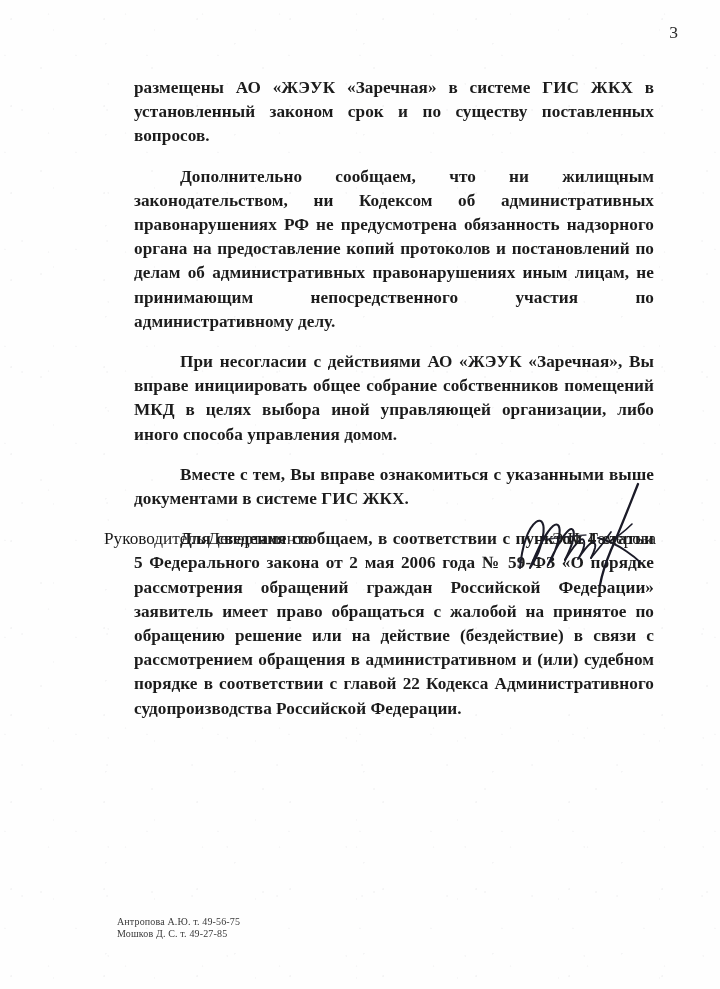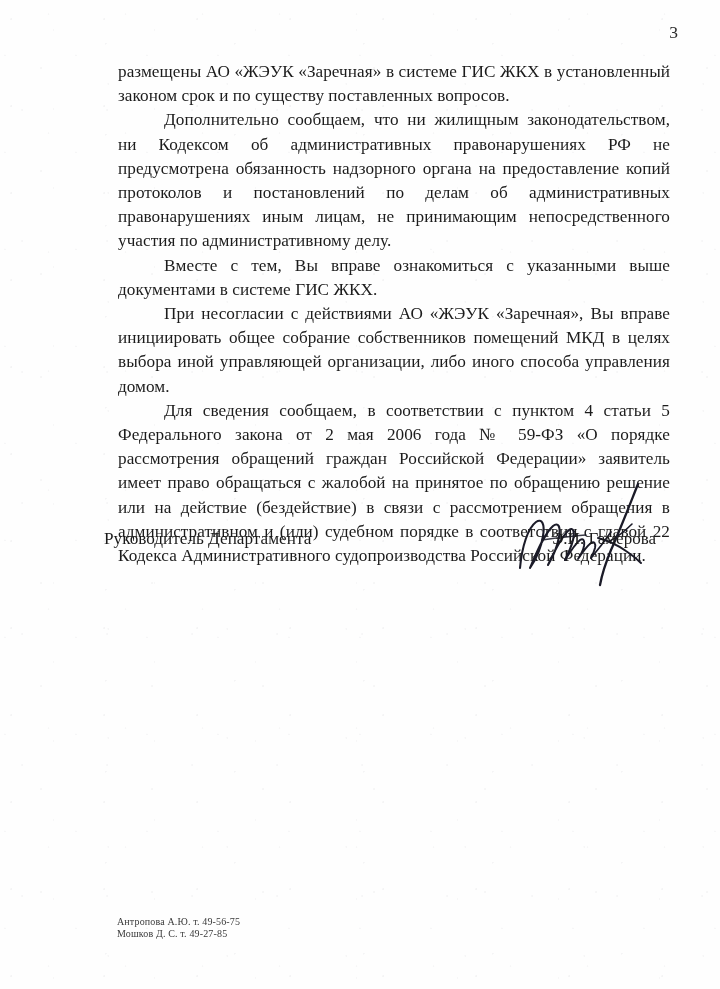--- a/index.html
+++ b/index.html
@@ -47,27 +47,28 @@
   }
 
   .body-text {
     position: absolute;
     left: 118px;
     top: 60px;
     width: 552px;
   }
 
   p.para {
-    margin: 0;
+    margin: 16px;
     text-align: justify;
     text-justify: inter-word;
     font-size: 17.2px;
     line-height: 24.2px;
     letter-spacing: 0.05px;
     color: #1c1c1c;
+    font-weight: bold;
   }
   p.para.indent {
     text-indent: 46px;
   }
   p.para + p.para {
     margin-top: 0;
   }
 
   
   .sign-row {
@@ -120,22 +121,22 @@
 
 <div class="page">
 
   <div class="grain"></div>
 
   <div class="page-number">3</div>
 
   <div class="body-text">
     <p class="para">размещены АО  «ЖЭУК «Заречная» в системе ГИС ЖКХ в установленный законом срок и по существу поставленных вопросов.</p>
     <p class="para indent">Дополнительно сообщаем, что ни жилищным законодательством, ни Кодексом об административных правонарушениях РФ не предусмотрена обязанность надзорного органа на предоставление копий протоколов и постановлений по делам об административных правонарушениях иным лицам, не принимающим непосредственного участия по административному делу.</p>
+    <p class="para indent">При несогласии с действиями АО  «ЖЭУК «Заречная», Вы вправе инициировать общее собрание собственников помещений МКД в целях выбора иной управляющей организации, либо иного способа управления домом.</p>
     <p class="para indent">Вместе с тем, Вы вправе ознакомиться с указанными выше документами в системе ГИС ЖКХ.</p>
-    <p class="para indent">При несогласии с действиями АО  «ЖЭУК «Заречная», Вы вправе инициировать общее собрание собственников помещений МКД в целях выбора иной управляющей организации, либо иного способа управления домом.</p>
     <p class="para indent">Для сведения сообщаем, в соответствии с пунктом 4 статьи 5 Федерального закона от 2 мая 2006 года № 59-ФЗ «О порядке рассмотрения обращений граждан Российской Федерации» заявитель имеет право обращаться с жалобой на принятое по обращению решение или на действие (бездействие) в связи с рассмотрением обращения в административном и (или) судебном порядке в соответствии с главой 22 Кодекса Административного судопроизводства Российской Федерации.</p>
   </div>
 
   <div class="sign-row">
     <span class="sign-title">Руководитель Департамента</span>
 
     <span class="signature-mark">
       <svg viewBox="0 0 150 105" width="150" height="105" aria-hidden="true">
         <g fill="none" stroke="#1b1b28" stroke-linecap="round" stroke-linejoin="round">
           <path d="M8 86 C10 64, 16 46, 24 40 C30 36, 33 42, 31 54 C29 67, 22 80, 18 86

